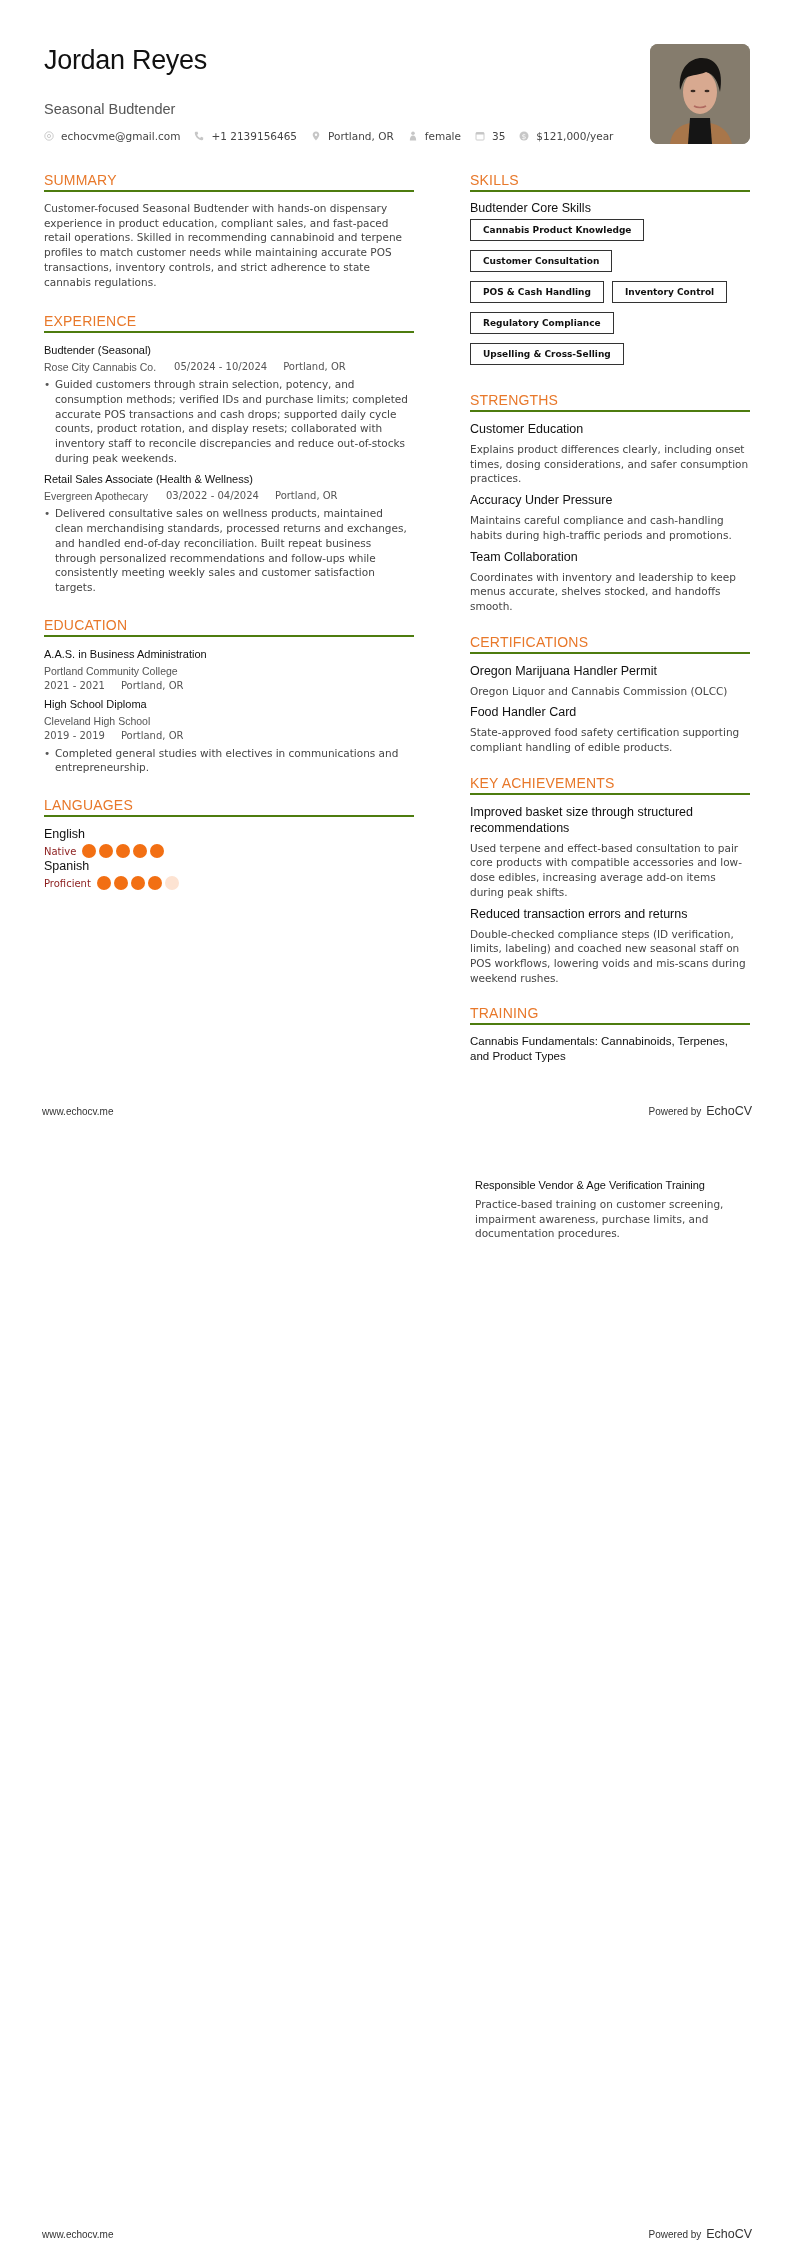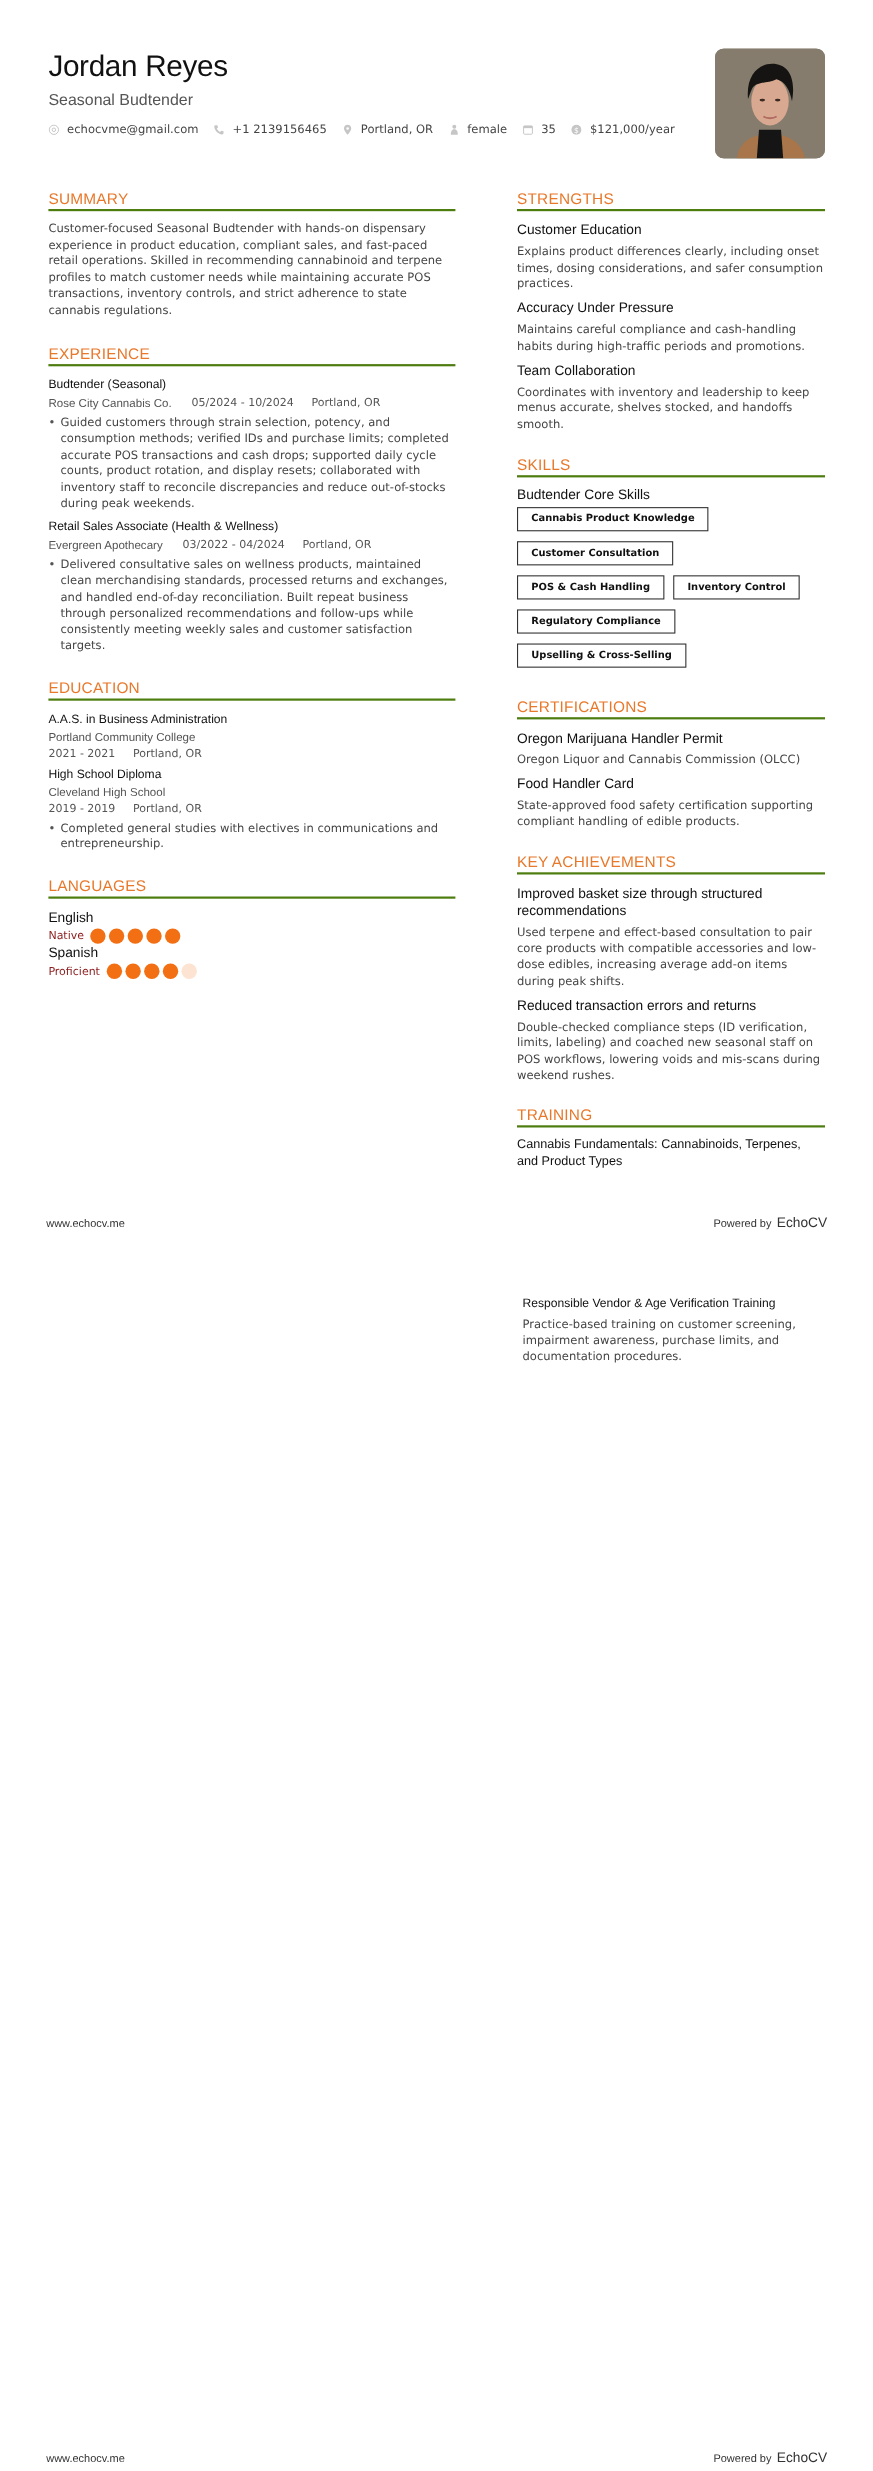--- a/index.html
+++ b/index.html
@@ -15,21 +15,21 @@
 
     
     .header { position: absolute; left: 44px; top: 44px; width: 600px; }
     .name {
       font-family: "Liberation Sans", sans-serif;
       font-size: 27px; color: #111; font-weight: 400; letter-spacing: -0.3px;
       line-height: 32px;
     }
     .title {
       font-family: "Liberation Sans", sans-serif;
-      font-size: 14.5px; color: #555; margin-top: 6px; line-height: 18px;
+      font-size: 14.5px; color: #555; margin-top: 24px; line-height: 18px;
     }
     .contacts { display: flex; align-items: center; margin-top: 12px; font-size: 10.5px; color: #444; }
     .contact { display: flex; align-items: center; margin-right: 14px; white-space: nowrap; }
     .contact .ic { width: 10px; height: 10px; margin-right: 7px; display: inline-flex; align-items: center; justify-content: center; }
     .contact .ic svg { width: 10px; height: 10px; fill: #c6c6c6; }
 
     .photo {
       position: absolute; left: 650px; top: 44px; width: 100px; height: 100px;
       border-radius: 8px; overflow: hidden;
       background: linear-gradient(180deg, #8a8172 0%, #7d7566 100%);
@@ -253,44 +253,44 @@
             <span class="dot"></span>
             <span class="dot off"></span>
           </div>
         </div>
       </div>
     </div>
   </div>
 
   <div class="col col-right">
 
-    <div class="section" style="margin-bottom:22px;">
-      <div class="sec-title">STRENGTHS</div>
-      <div class="r-item-title">Customer Education</div>
-      <div class="r-para">Explains product differences clearly, including onset times, dosing considerations, and safer consumption practices.</div>
-      <div class="r-item-title">Accuracy Under Pressure</div>
-      <div class="r-para">Maintains careful compliance and cash-handling habits during high-traffic periods and promotions.</div>
-      <div class="r-item-title">Team Collaboration</div>
-      <div class="r-para">Coordinates with inventory and leadership to keep menus accurate, shelves stocked, and handoffs smooth.</div>
-    </div>
-
     <div class="section" style="margin-bottom:20px;">
       <div class="sec-title">SKILLS</div>
       <div class="skill-group">Budtender Core Skills</div>
       <div class="chips">
         <span class="chip" style="margin-right:100px;">Cannabis Product Knowledge</span>
         <span class="chip">Customer Consultation</span>
         <span class="chip">POS &amp; Cash Handling</span>
         <span class="chip">Inventory Control</span>
         <span class="chip">Regulatory Compliance</span>
         <span class="chip">Upselling &amp; Cross-Selling</span>
       </div>
     </div>
 
     <div class="section" style="margin-bottom:22px;">
+      <div class="sec-title">STRENGTHS</div>
+      <div class="r-item-title">Customer Education</div>
+      <div class="r-para">Explains product differences clearly, including onset times, dosing considerations, and safer consumption practices.</div>
+      <div class="r-item-title">Accuracy Under Pressure</div>
+      <div class="r-para">Maintains careful compliance and cash-handling habits during high-traffic periods and promotions.</div>
+      <div class="r-item-title">Team Collaboration</div>
+      <div class="r-para">Coordinates with inventory and leadership to keep menus accurate, shelves stocked, and handoffs smooth.</div>
+    </div>
+
+    <div class="section" style="margin-bottom:22px;">
       <div class="sec-title">CERTIFICATIONS</div>
       <div class="r-item-title">Oregon Marijuana Handler Permit</div>
       <div class="r-para">Oregon Liquor and Cannabis Commission (OLCC)</div>
       <div class="r-item-title">Food Handler Card</div>
       <div class="r-para">State-approved food safety certification supporting compliant handling of edible products.</div>
     </div>
 
     <div class="section" style="margin-bottom:22px;">
       <div class="sec-title">KEY ACHIEVEMENTS</div>
       <div class="r-item-title">Improved basket size through structured recommendations</div>

